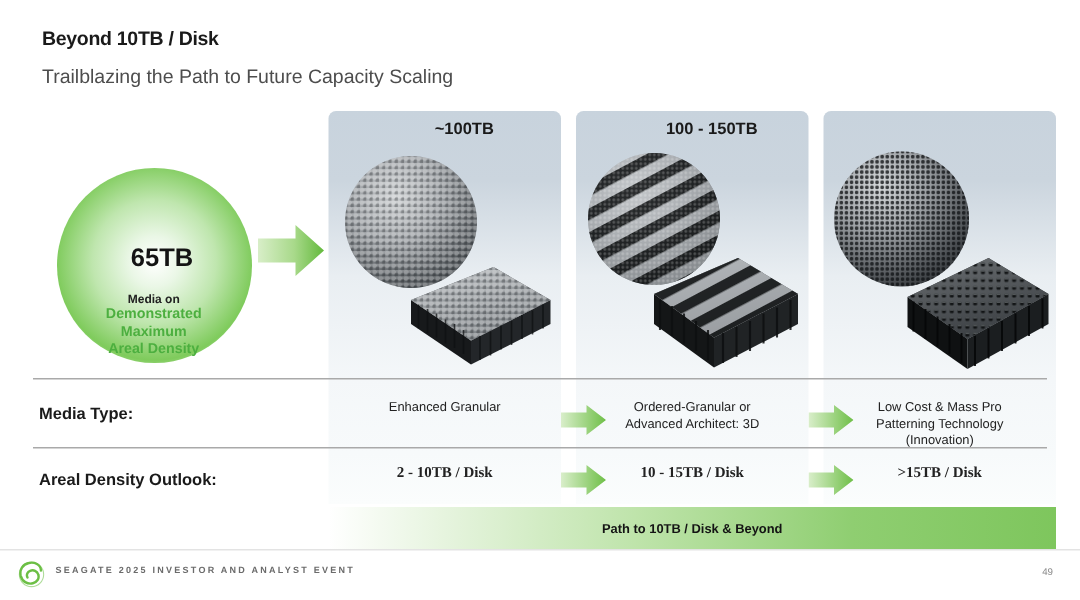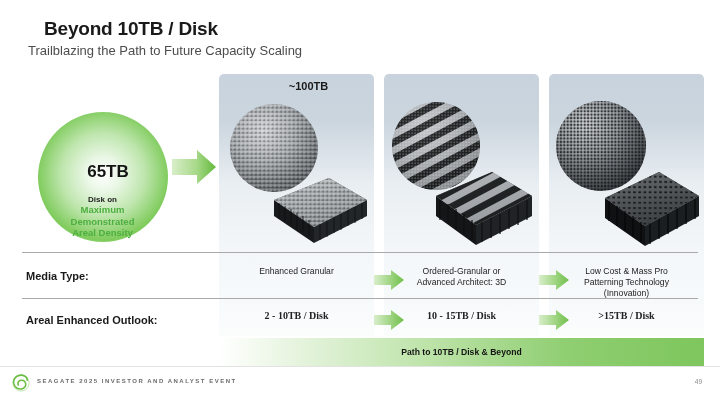--- a/index.html
+++ b/index.html
@@ -14,25 +14,24 @@
     overflow: hidden;
     font-family: "Liberation Sans", sans-serif;
     color: #231f20;
   }
 
   
   #slide-title {
     position: absolute;
     left: 28px;
     top: 18px;
-    font-size: 19px;
+    font-size: 13px;
     font-weight: bold;
     letter-spacing: -0.2px;
     color: #1a1a1a;
-    margin-left: 16px;
   }
   #slide-subtitle {
     position: absolute;
     left: 28px;
     top: 43px;
     font-size: 13px;
     font-weight: normal;
     color: #4d4d4d;
   }
 
@@ -106,26 +105,27 @@
     border-radius: 5px 5px 0 0;
     background: linear-gradient(to bottom, #c8d3dd 0%, #cbd5de 26%, #e9eef2 62%, #f4f7f9 100%);
   }
   #column-panel-0 { left: 219px; height: 178px; }
   #column-panel-1 { left: 384px; height: 178px; }
   #column-panel-2 { left: 549px; height: 178px; }
 
   .column-header {
     position: absolute;
     top: 6px;
-    left: 12px;
+    left: 0;
     width: 100%;
     text-align: center;
     font-size: 11px;
     font-weight: bold;
     color: #1a1a1a;
+    padding-left: 13px;
   }
 
   .column-art {
     position: absolute;
     left: 0;
     top: 22px;
     width: 155px;
     height: 152px;
   }
 
@@ -257,23 +257,23 @@
 <body>
 
 <div id="slide-title">Beyond 10TB / Disk</div>
 <div id="slide-subtitle">Trailblazing the Path to Future Capacity Scaling</div>
 
 <div id="capacity-bubble-group">
   <div id="capacity-bubble"></div>
   <div id="capacity-bubble-label">65TB</div>
 </div>
 <div id="bubble-caption">
-  <span id="bubble-caption-lead">Disk on</span>
+  <span id="bubble-caption-lead">Media on</span>
+  <span class="bubble-caption-green">Demonstrated</span>
   <span class="bubble-caption-green">Maximum</span>
-  <span class="bubble-caption-green">Demonstrated</span>
   <span class="bubble-caption-green">Areal Density</span>
 </div>
 
 <svg id="main-flow-arrow" viewBox="0 0 44 38">
   <defs>
     <linearGradient id="gradArrowBig" x1="0" y1="0" x2="1" y2="0">
       <stop offset="0%" stop-color="#d8eec8"></stop>
       <stop offset="55%" stop-color="#a8d98a"></stop>
       <stop offset="100%" stop-color="#63b93c"></stop>
     </linearGradient>
@@ -324,20 +324,21 @@
       <line x1="115" y1="121" x2="115" y2="137"></line>
         <line x1="122" y1="118" x2="122" y2="134"></line>
       <line x1="129" y1="114" x2="129" y2="130"></line>
         <line x1="136" y1="111" x2="136" y2="127"></line>
       <line x1="143" y1="107" x2="143" y2="123"></line>
     </g>
   </svg>
 </div>
 
 <div class="column-panel" id="column-panel-1">
+  <div class="column-header">100 - 150TB</div>
   <svg class="column-art" viewBox="0 0 155 152">
     <defs>
       <radialGradient id="sphStriped" cx="36%" cy="28%" r="74%">
         <stop offset="0%" stop-color="#cfd2d4"></stop>
         <stop offset="50%" stop-color="#9a9ea2"></stop>
         <stop offset="100%" stop-color="#4a4f53"></stop>
       </radialGradient>
       <pattern id="patStripe" width="14" height="14" patternUnits="userSpaceOnUse" patternTransform="rotate(-28)">
         <rect width="14" height="7" fill="#111315" opacity="0.88"></rect>
         <rect y="7" width="14" height="7" fill="#b9bdc0" opacity="0.55"></rect>
@@ -458,21 +459,21 @@
     </svg>
 
     <div class="cell cell-col-2">
       <span>Low Cost &amp; Mass Pro</span><br>
       <span>Patterning Technology</span><br>
       <span>(Innovation)</span>
     </div>
   </div>
 
   <div class="row-density">
-    <div class="row-label" id="row-label-density">Areal Enhanced Outlook:</div>
+    <div class="row-label" id="row-label-density">Areal Density Outlook:</div>
 
     <div class="cell strong cell-col-0">2 - 10TB / Disk</div>
 
     <svg class="row-arrow arrow-gap-0" viewBox="0 0 30 22">
       <path d="M0,6 L17,6 L17,1 L30,11 L17,21 L17,16 L0,16 Z" fill="url(#gradArrowRowA)"></path>
     </svg>
 
     <div class="cell strong cell-col-1">10 - 15TB / Disk</div>
 
     <svg class="row-arrow arrow-gap-1" viewBox="0 0 30 22">

